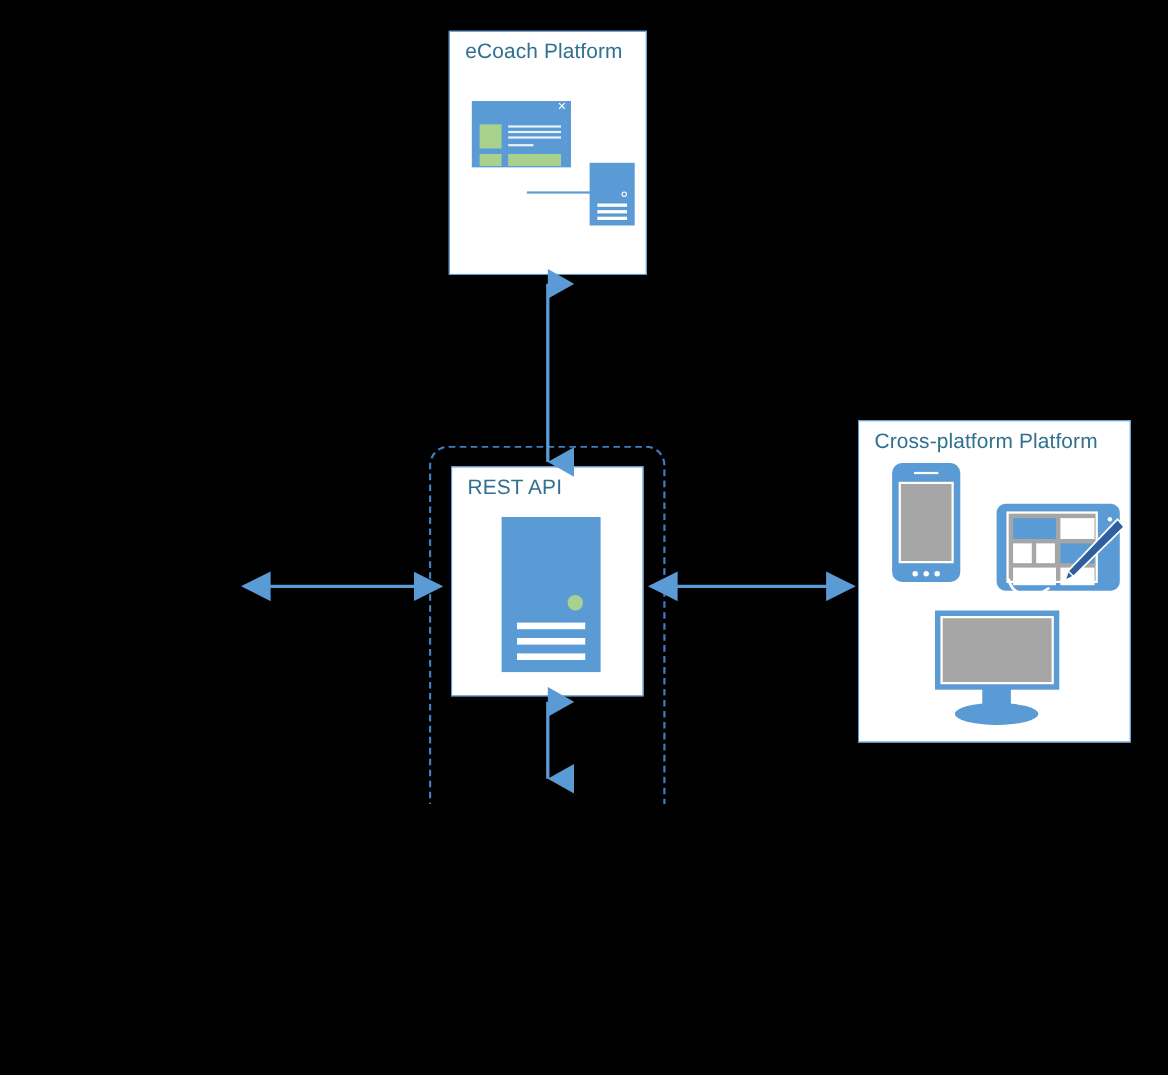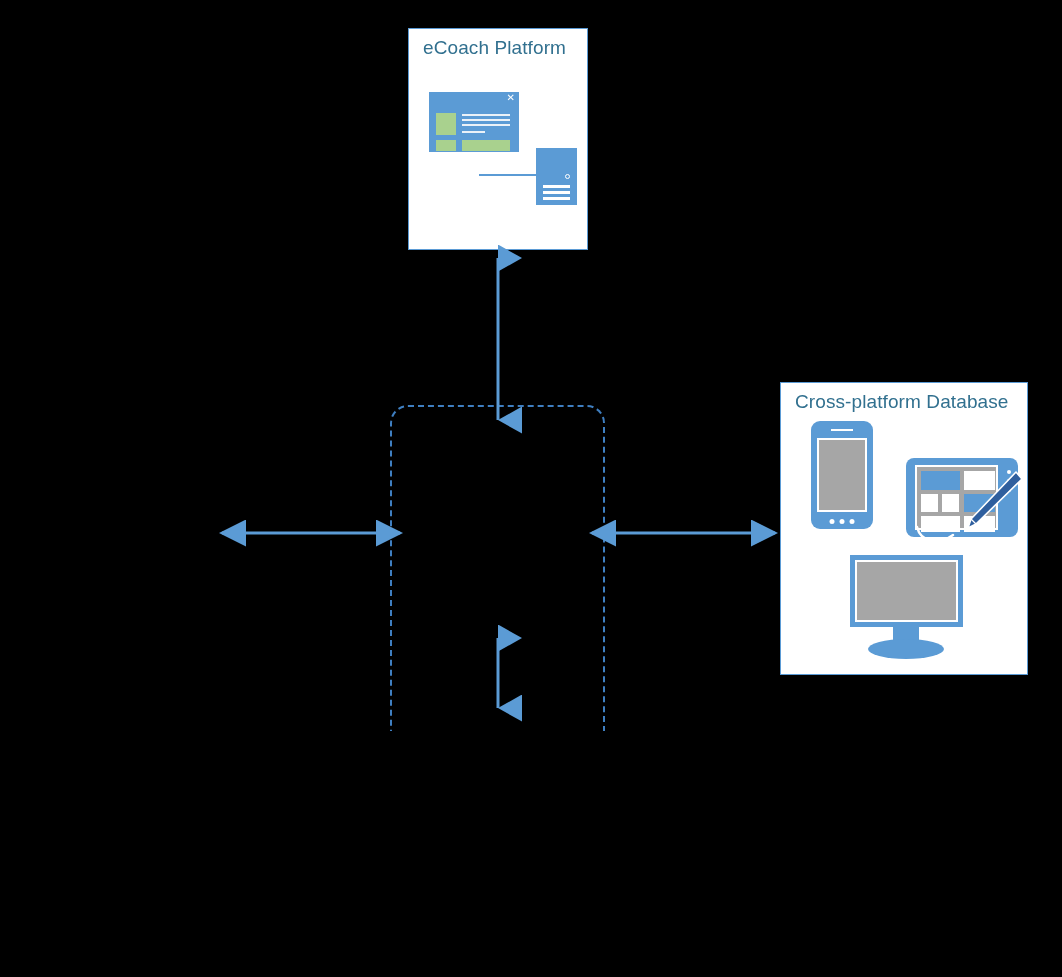--- a/index.html
+++ b/index.html
@@ -206,24 +206,34 @@
 
     <div class="server-sm" style="left:127px; top:119px; width:41px; height:57px;">
       <div class="dot" style="right:7px; top:26px;"></div>
       <div class="bar" style="top:37px;"></div>
       <div class="bar" style="top:43px;"></div>
       <div class="bar" style="top:49px;"></div>
     </div>
   </div>
 
 
+  <div class="node" id="box-restapi">
+    <div class="node-title">REST API</div>
+
+    <div class="server-lg" style="left:45px; top:45px; width:90px; height:141px;">
+      <div class="led" style="right:16px; top:71px;"></div>
+      <div class="bar" style="left:14px; right:14px; top:96px;"></div>
+      <div class="bar" style="left:14px; right:14px; top:110px;"></div>
+      <div class="bar" style="left:14px; right:14px; top:124px;"></div>
+    </div>
+  </div>
 
 
   <div class="node" id="box-clients">
-    <div class="node-title">Cross-platform Database</div>
+    <div class="node-title">Cross-platform Platform</div>
 
     <div class="phone" style="left:30px; top:38px; width:62px; height:108px;">
       <div class="phone-speaker"></div>
       <div class="phone-screen"></div>
       <div class="phone-dots">
         <i></i>
           <i></i>
           <i></i>
       </div>
     </div>

